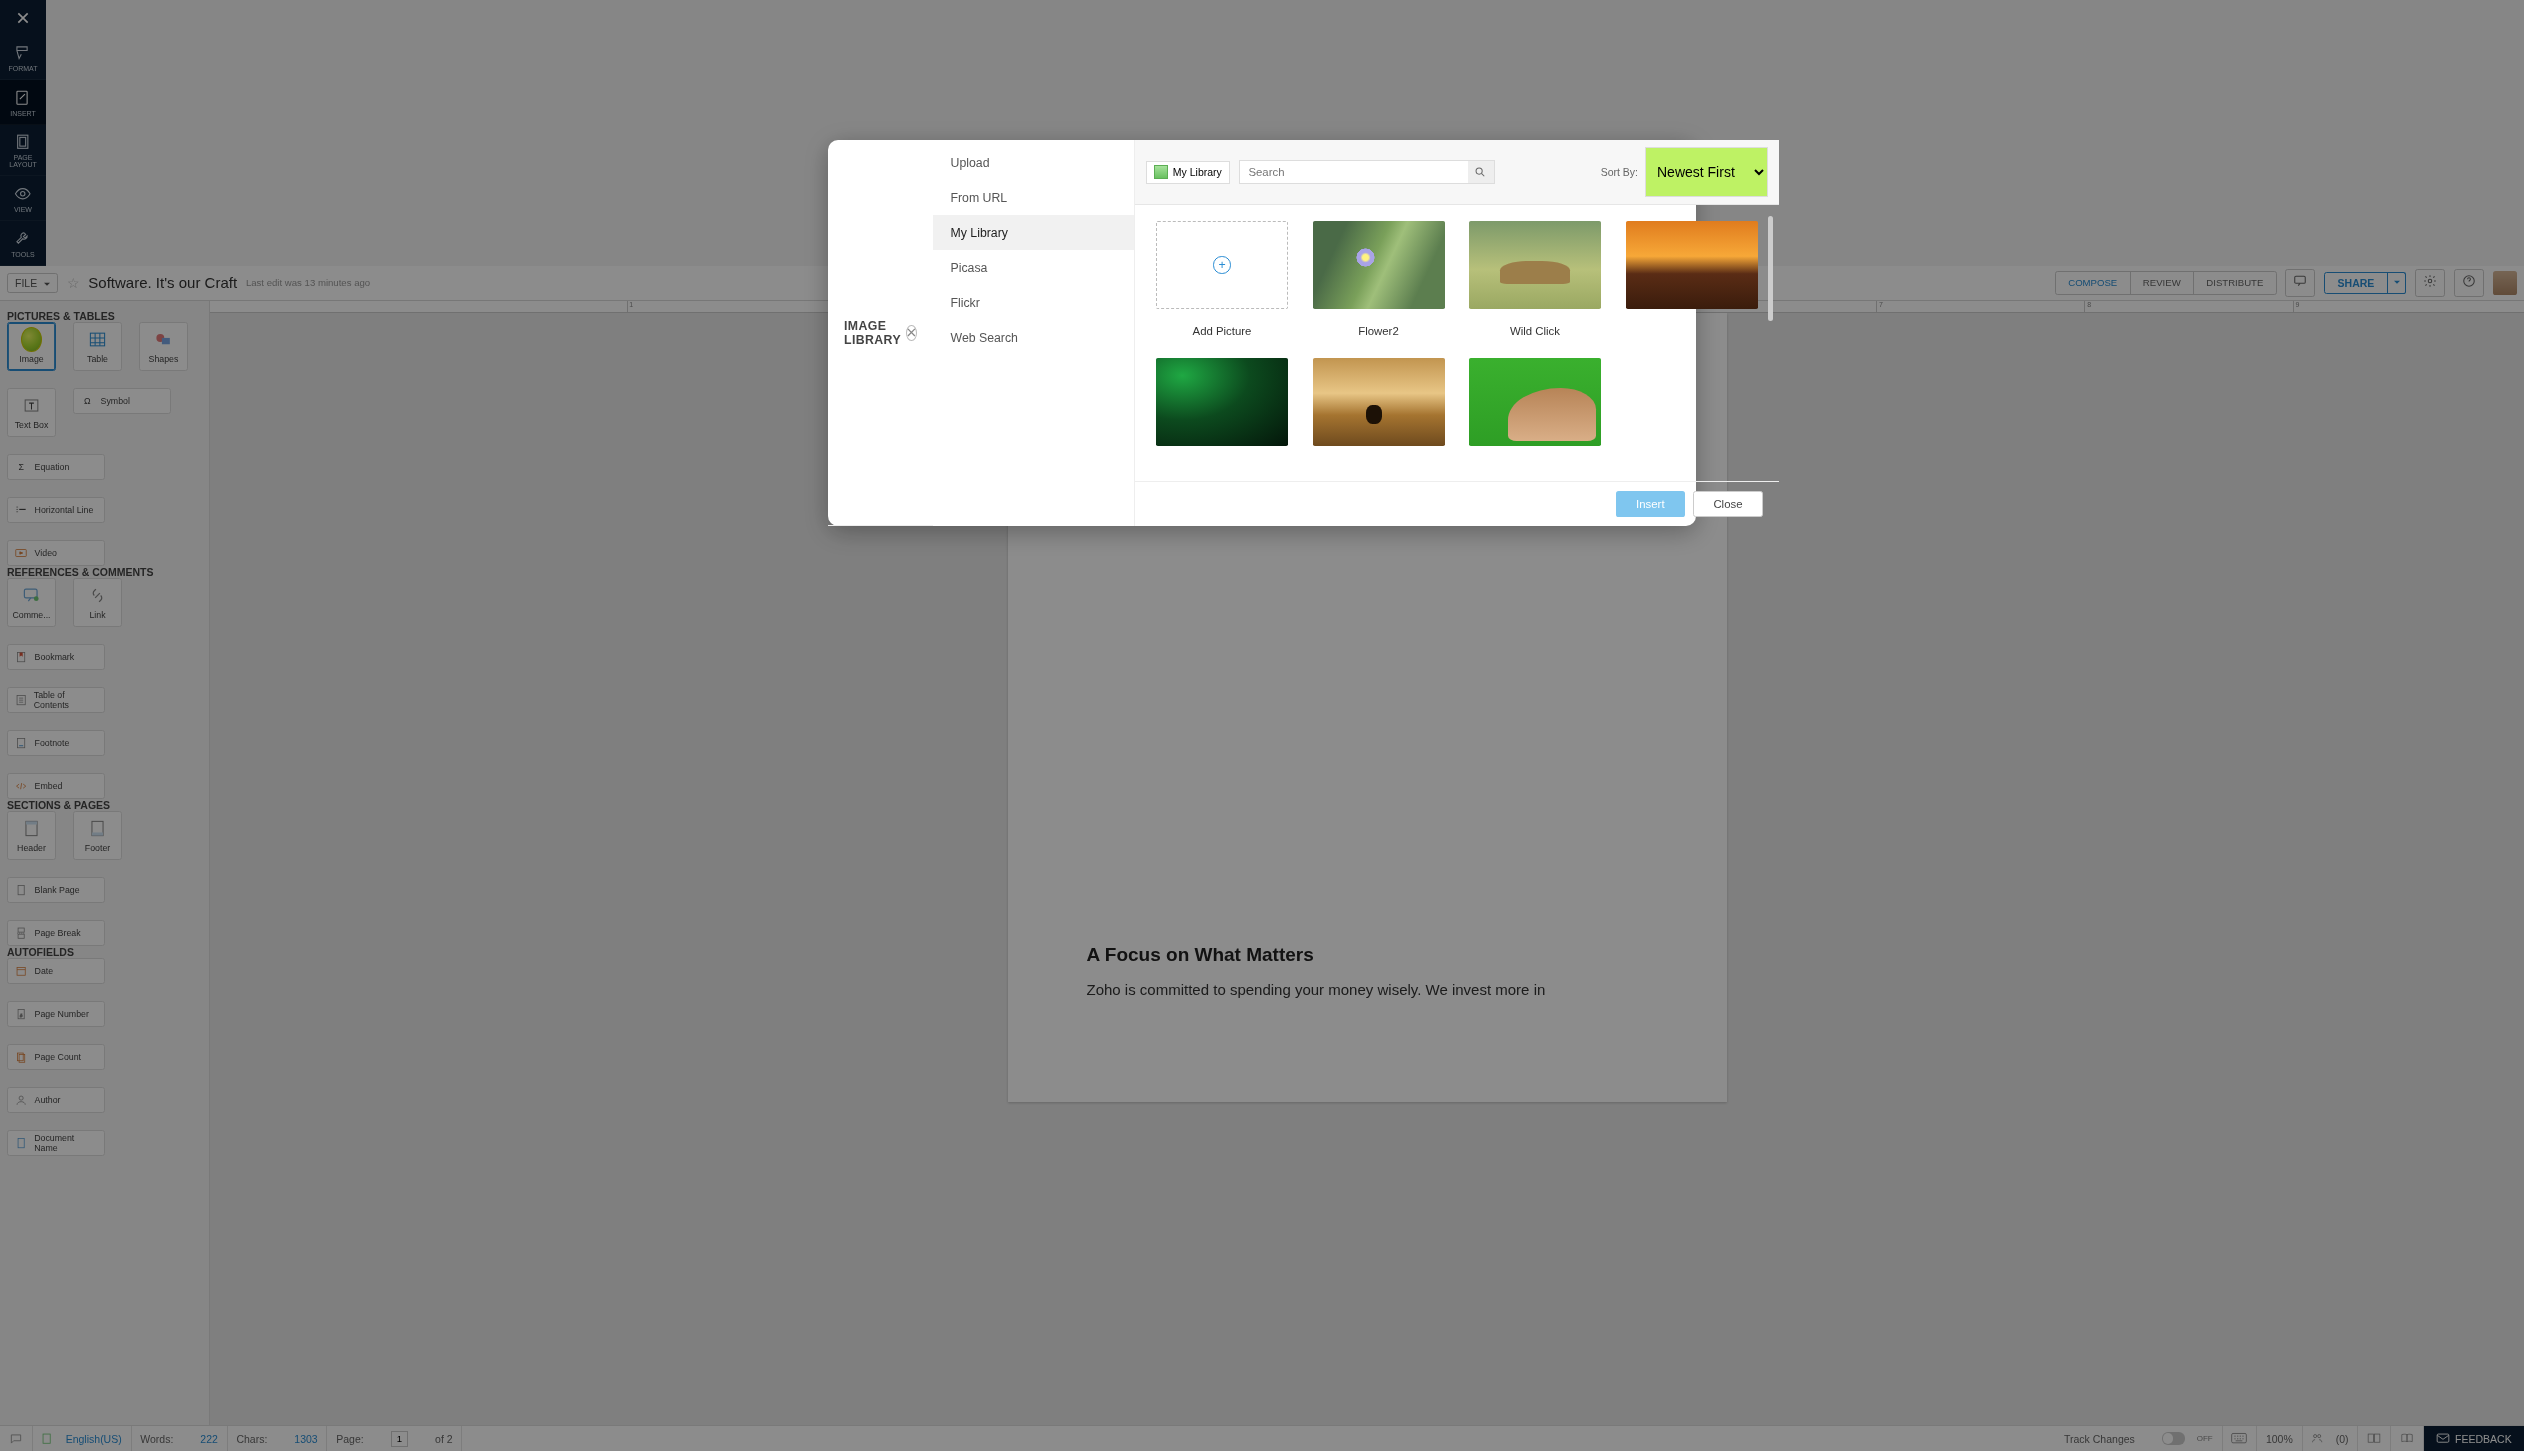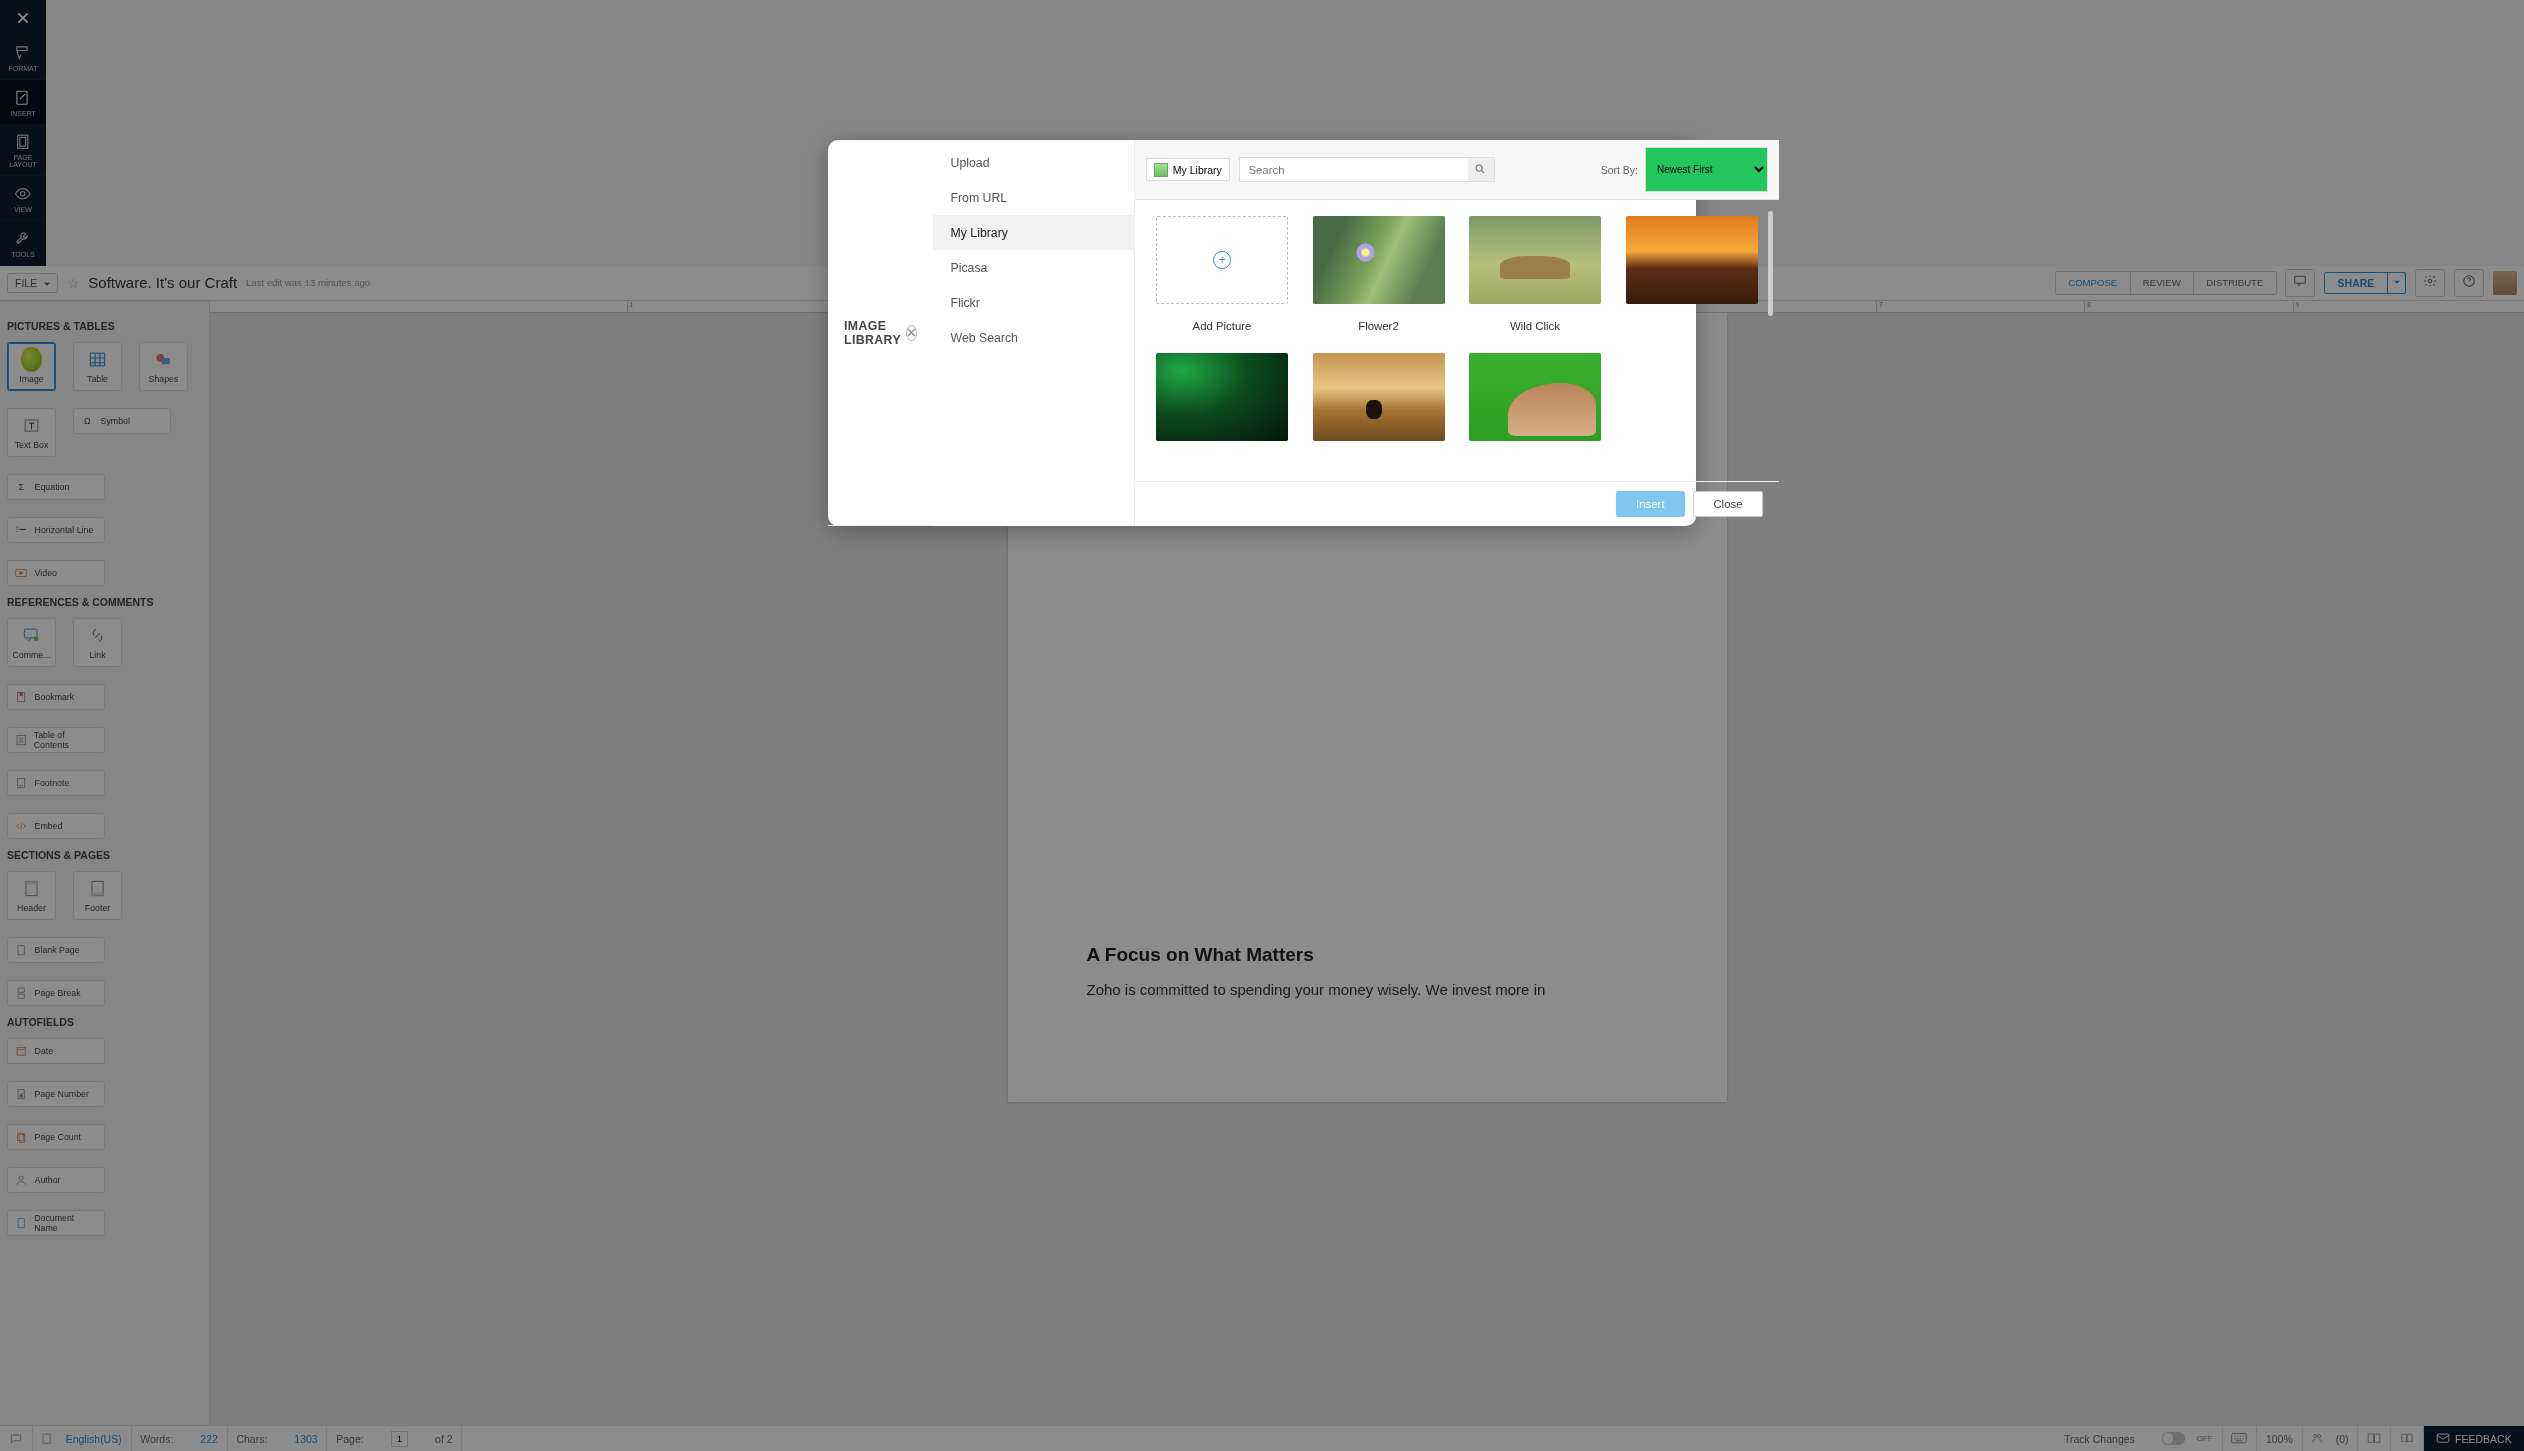--- a/index.html
+++ b/index.html
@@ -30,21 +30,21 @@
 .share-btn { border: 0.9px solid #2a8dd4; color: #2a8dd4; padding: 4.4px 12.3px; font-size: 10.5px; border-radius: 2.6px; cursor: pointer; font-weight: 600; }
 .share-dd { border: 0.9px solid #2a8dd4; border-left:none; color: #2a8dd4; padding: 4.4px 5.3px; font-size: 8.8px; border-radius: 0 2.6px 2.6px 0; cursor: pointer; margin-left:-2.6px;}
 .icon-btn { border: 0.9px solid #ccc; padding: 4.4px 7px; border-radius: 2.6px; cursor: pointer; color: #666; font-size: 12.3px; }
 .avatar { width: 24.5px; height: 24.5px; border-radius: 2.6px; background: linear-gradient(#d7b899,#b08969); }
 
 
 .body { flex: 1; display: flex; min-height: 0; }
 
 
 .insert-panel { width: 210px; background: #f4f4f4; border-right: 0.9px solid #ddd; overflow-y: auto; padding: 8.8px 7px; }
-.ip-section-title { font-size: 10.5px; font-weight: 700; color: #444; margin: 10px 0; }
+.ip-section-title { font-size: 10.5px; font-weight: 700; color: #444; margin: 0 0; }
 .ip-grid { display: flex; flex-wrap: wrap; gap: 17px; }
 .ip-box { background: #fff; border: 0.9px solid #ddd; border-radius: 2.6px; display: flex; flex-direction: column; align-items: center; justify-content: center; padding: 5.3px; font-size: 8.8px; color: #444; cursor: pointer; gap:3.5px;}
 .ip-box.big { width: 49px; height: 49px; }
 .ip-row { width: 98px; height: 26px; flex-direction: row; justify-content: flex-start; gap:5.3px; padding:0 5.3px;}
 .ip-box.active { border-color: #2a8dd4; box-shadow: 0 0 0 0.9px #2a8dd4 inset; }
 .ip-ico { width: 21px; height: 21px; display:flex; align-items:center; justify-content:center;}
 .ip-ico.sm { width: 16px; height: 16px; }
 .image-circle { width: 24.5px; height: 24.5px; border-radius: 50%; background: radial-gradient(circle at 35% 35%, #e8f860, #a8d930 55%, #7ab820); border:0.9px solid #cc0; }
 
 
@@ -81,21 +81,21 @@
 
 
 .mcontent { flex: 1; display: flex; flex-direction: column; }
 .mtoolbar { background: #f7f7f7; border-bottom: 0.9px solid #e6e6e6; padding: 7px 10.5px; display: flex; align-items: center; gap: 8.8px; }
 .mlib-chip { display: flex; align-items: center; gap: 5.3px; border: 0.9px solid #ddd; padding: 3.5px 7px; font-size: 10.5px; background:#fff; }
 .mlib-chip .ico { width: 14px; height: 14px; background: linear-gradient(#a6e29b,#69c060); border:0.9px solid #5cae54;}
 .msearch { display: flex; border: 0.9px solid #ddd; background:#fff;}
 .msearch input { border: none; padding: 5.3px 8.8px; width: 228px; font-size: 11.4px; outline:none;}
 .msearch .go { width: 26px; background: #eee; display:flex; align-items:center; justify-content:center; cursor:pointer; color:#666;}
 .msort { margin-left: auto; display: flex; align-items: center; gap: 7px; font-size: 10.5px; color: #666;}
-.msort select { border: 0.9px solid #ddd; padding: 15px 7px; font-size: 10px; width: 123px; background:#22c55e;}
+.msort select { border: 0.9px solid #ddd; padding: 15px 7px; font-size: 14px; width: 123px; background:#bef264;}
 
 
 .mgallery { flex: 1; overflow-y: auto; padding: 16px 21px; position:relative;}
 .mgallery .scrollbar-track { position:absolute; right:1.8px; top:7px; bottom:7px; width:8.8px;}
 .mgallery .scrollbar-thumb { width:5.3px; height:105px; background:#ccc; border-radius:2.6px; margin-top:3.5px;}
 .grid { display: grid; grid-template-columns: repeat(4, 1fr); gap: 21px 24.5px; }
 .gitem { display: flex; flex-direction: column; align-items: center; gap: 16px; }
 .gitem .thumb { width: 132px; height: 88px; border-radius: 1.8px; }
 .gitem.add .thumb { border: 1.3px dashed #bbb; display: flex; align-items: center; justify-content: center; }
 .gitem.add .plus { width: 17.5px; height: 17.5px; border: 1.3px solid #2a8dd4; border-radius: 50%; color: #2a8dd4; display:flex; align-items:center; justify-content:center; font-size:12.3px;}

